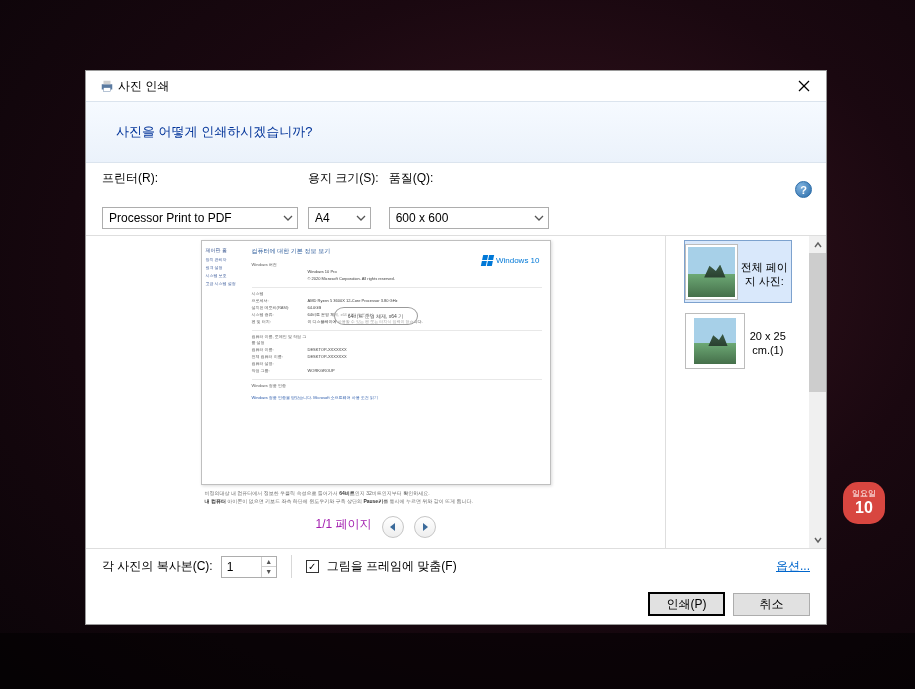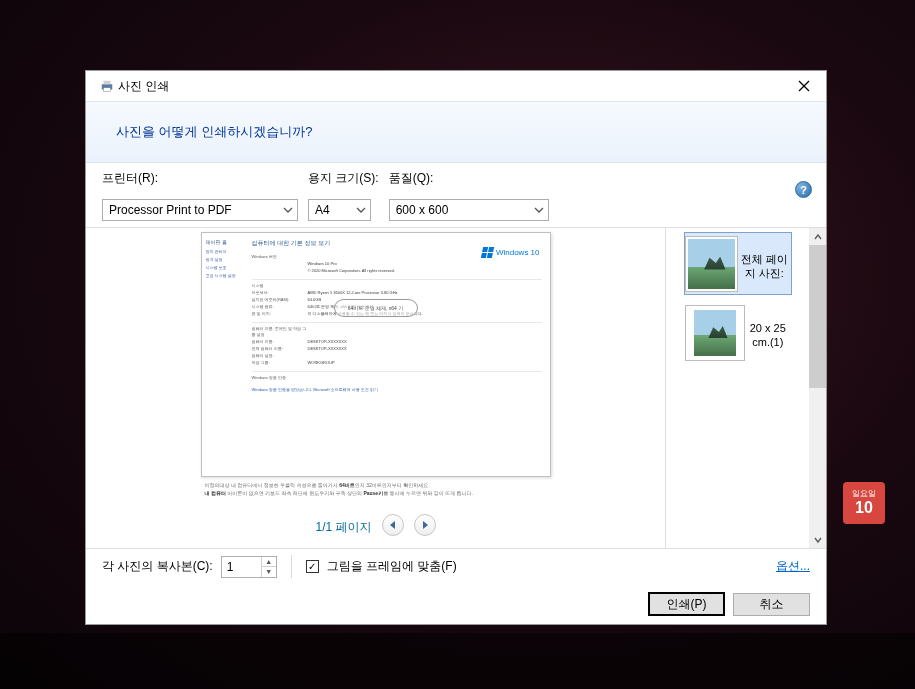--- a/index.html
+++ b/index.html
@@ -13,21 +13,21 @@
     }
     .desktop-bg {
       position: absolute; inset: 0;
       background: radial-gradient(ellipse at 60% 40%, #3a1520 0%, #1a0810 50%, #0a0408 100%);
     }
     .calendar-tile {
       position: absolute;
       right: 30px; bottom: 165px;
       width: 42px; height: 42px;
       background: #d84640;
-      border-radius: 4px;
+      border-radius: 15px;
       display: flex; flex-direction: column;
       align-items: center; justify-content: center;
       color: #fff;
     }
     .calendar-tile .day-label { font-size: 8px; line-height: 10px; }
     .calendar-tile .day-num { font-size: 16px; font-weight: bold; line-height: 18px; }
     .dark-strip {
       position: absolute; left: 0; right: 0; bottom: 0; height: 56px;
       background: rgba(0,0,0,0.5);
     }
@@ -62,21 +62,21 @@
       padding-left: 30px;
       color: #003399;
       font-size: 13px;
     }
     .options-row {
       display: flex; align-items: center;
       padding: 7px 16px 6px 16px;
       gap: 10px;
       position: relative;
     }
-    .opt-group { display: flex; flex-direction: column; gap: 12px; }
+    .opt-group { display: flex; flex-direction: column; gap: 20px; }
     .opt-label { font-size: 12px; color: #000; }
     .combo {
       border: 1px solid #adadad;
       height: 22px;
       display: flex; align-items: center;
       padding: 0 4px 0 6px;
       font-size: 12px;
       background: #fff;
       cursor: pointer;
       gap: 6px;
@@ -134,21 +134,21 @@
       position: absolute; top: 66px; left: 90px;
       width: 84px; height: 18px;
       border: 1px solid #9a9a9a;
       border-radius: 10px / 9px;
       display: flex; align-items: center; justify-content: center;
       font-size: 5px; color: #444;
       background: rgba(255,255,255,0.5);
     }
     .pp-footnote { font-size: 5px; color: #666; margin-top: 4px; padding: 0 4px; line-height: 8px; }
     .pp-footnote .em { font-weight: bold; color: #333; }
-    .pager-row { display: flex; align-items: flex-end; gap: 10px; margin-top: 17px; color: #0369a1; font-size: 12px; }
+    .pager-row { display: flex; align-items: flex-start; gap: 10px; margin-top: 11px; color: #a21caf; font-size: 12px; }
     .pager-btn {
       width: 22px; height: 22px; border: 1px solid #c6c6c6; border-radius: 50%;
       display: flex; align-items: center; justify-content: center;
       background: linear-gradient(#fff, #eee); cursor: pointer;
     }
     .pager-btn svg { width: 8px; height: 8px; }
 
     .layout-col {
       width: 161px;
       display: flex;

